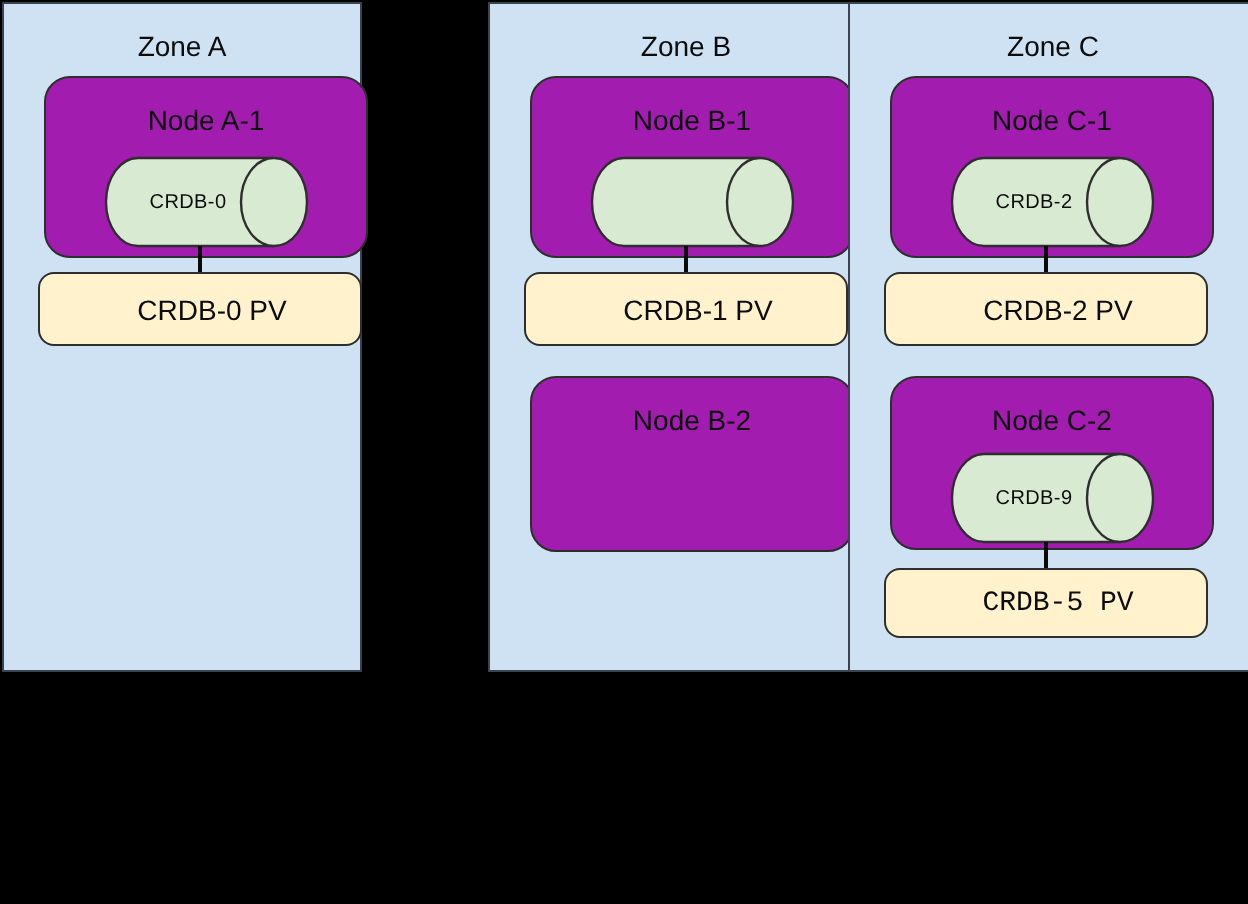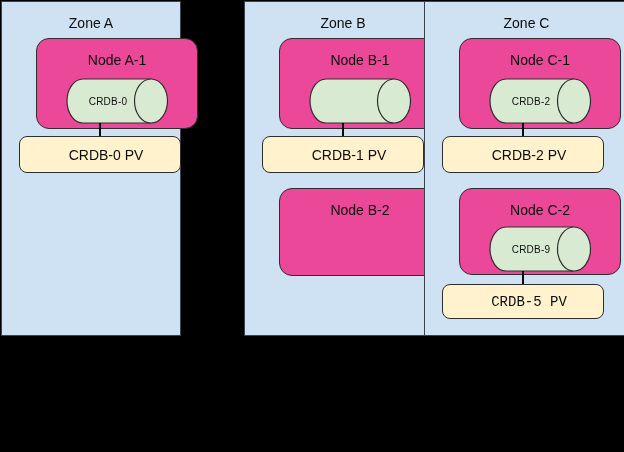--- a/index.html
+++ b/index.html
@@ -9,21 +9,21 @@
   }
   .zone{
     position:absolute;top:1px;height:335px;background:#cfe2f3;
     border:1px solid #3c4350;box-sizing:border-box;
   }
   .zone-title{
     position:absolute;top:12px;left:0;width:100%;text-align:center;
     font-size:14px;line-height:18px;
   }
   .node{
-    position:absolute;left:34px;width:162px;background:#ec4899;
+    position:absolute;left:20px;width:162px;background:#a21caf;
     border:1px solid #2e2e2e;border-radius:13px;box-sizing:border-box;
   }
   .node-1{top:36px;height:91px;}
   .node-2{top:186px;height:88px;padding-left:36px;}
   .node-2c{top:186px;height:87px;}
   .node-title{
     position:absolute;top:12px;left:0;width:100%;text-align:center;
     font-size:14px;line-height:18px;
   }
   .cyl{position:absolute;left:28px;width:104px;height:46px;}

